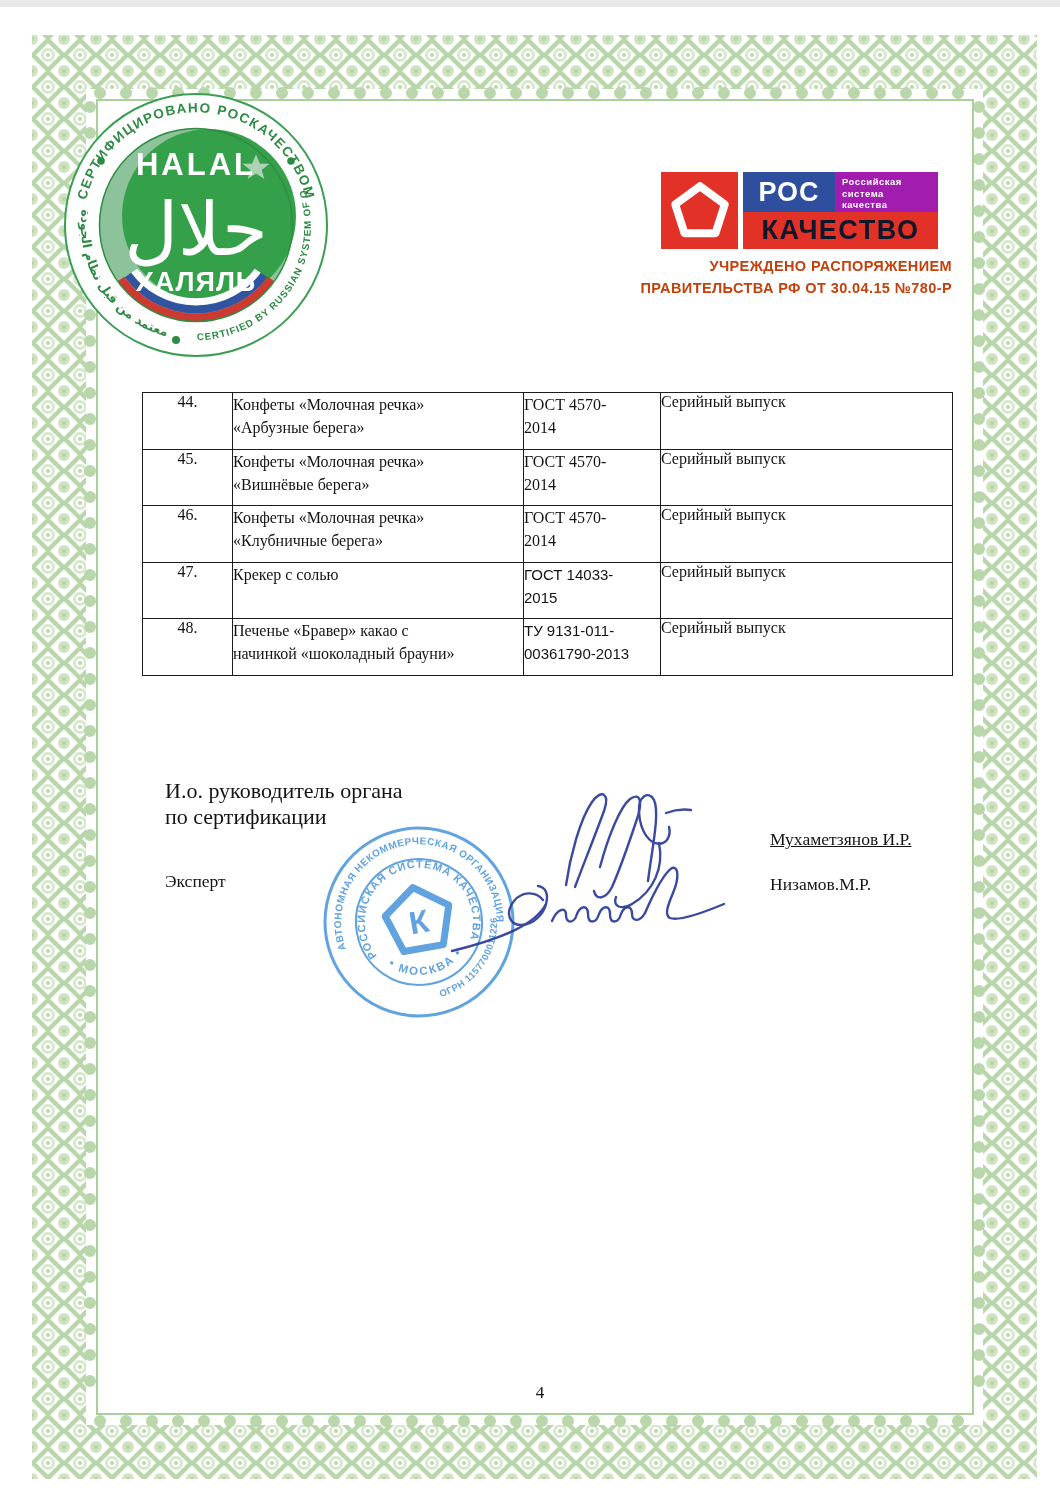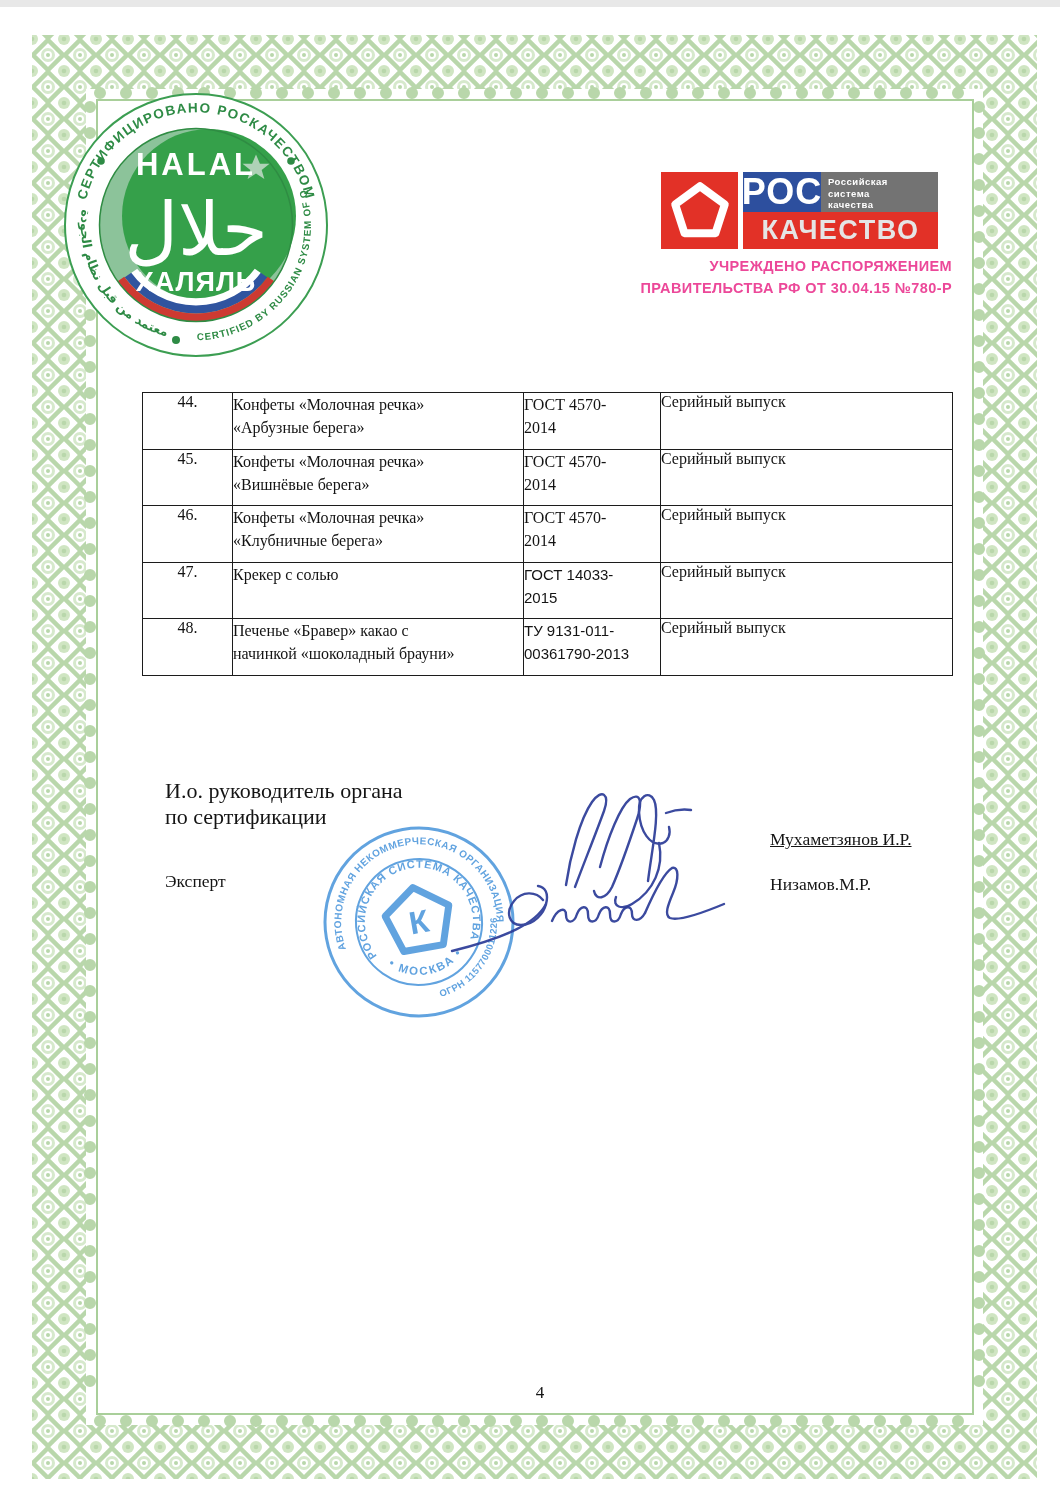--- a/index.html
+++ b/index.html
@@ -9,29 +9,29 @@
   .z1{z-index:1}.z3{z-index:3}
 
   
   .halal{position:absolute;left:62px;top:84px;width:268px;height:268px;z-index:2;}
 
   
   .ros{position:absolute;left:661px;top:165px;width:277px;height:77px;display:flex;gap:5px;z-index:2;}
   .ros-square{width:77px;height:77px;background:#e23127;display:flex;align-items:center;justify-content:center;}
   .ros-right{flex:1;display:flex;flex-direction:column;}
   .ros-top{height:40px;display:flex;}
-  .ros-ros{width:78px;background:#2d4f9e;color:#fff;font-family:"Liberation Sans",sans-serif;
-           font-weight:bold;font-size:36px;display:flex;align-items:center;justify-content:center;letter-spacing:1px;}
-  .ros-tag{flex:1;background:#737373;color:#fff;font-family:"Liberation Sans",sans-serif;
+  .ros-ros{width:92px;background:#2d4f9e;color:#fff;font-family:"Liberation Sans",sans-serif;
+           font-weight:bold;font-size:27px;display:flex;align-items:center;justify-content:center;letter-spacing:1px;}
+  .ros-tag{flex:1;background:#a21caf;color:#fff;font-family:"Liberation Sans",sans-serif;
            font-weight:bold;font-size:9.5px;line-height:11.5px;padding:4px 0 0 7px;letter-spacing:.5px;}
-  .ros-kach{height:37px;background:#e23127;color:#e5e5e5;font-family:"Liberation Sans",sans-serif;
+  .ros-kach{height:37px;background:#e23127;color:#0f172a;font-family:"Liberation Sans",sans-serif;
             font-weight:bold;font-size:27px;letter-spacing:1.5px;display:flex;align-items:center;justify-content:center;}
   .founded{position:absolute;left:612px;top:249px;width:340px;text-align:right;z-index:2;
            font-family:"Liberation Sans",sans-serif;font-weight:bold;font-size:14.5px;
-           line-height:21.5px;color:#ec4899;letter-spacing:.4px;}
+           line-height:21.5px;color:#c2410c;letter-spacing:.4px;}
 
   
   .products{position:absolute;left:142px;top:385px;width:810px;border-collapse:collapse;
             table-layout:fixed;font-size:16px;z-index:2;}
   .products tr{height:56.5px;}
   .products td{border:1.6px solid #1c1c1c;vertical-align:top;padding:0;}
   .c-num{text-align:center;padding-top:6px;}
   .c-name{vertical-align:middle;padding:4px 8px 4px 12px;line-height:23px;}
   .c-std{vertical-align:middle;padding:4px 6px 4px 8px;line-height:23px;}
   .c-std.sans{font-family:"Liberation Sans",sans-serif;font-size:15px;}

